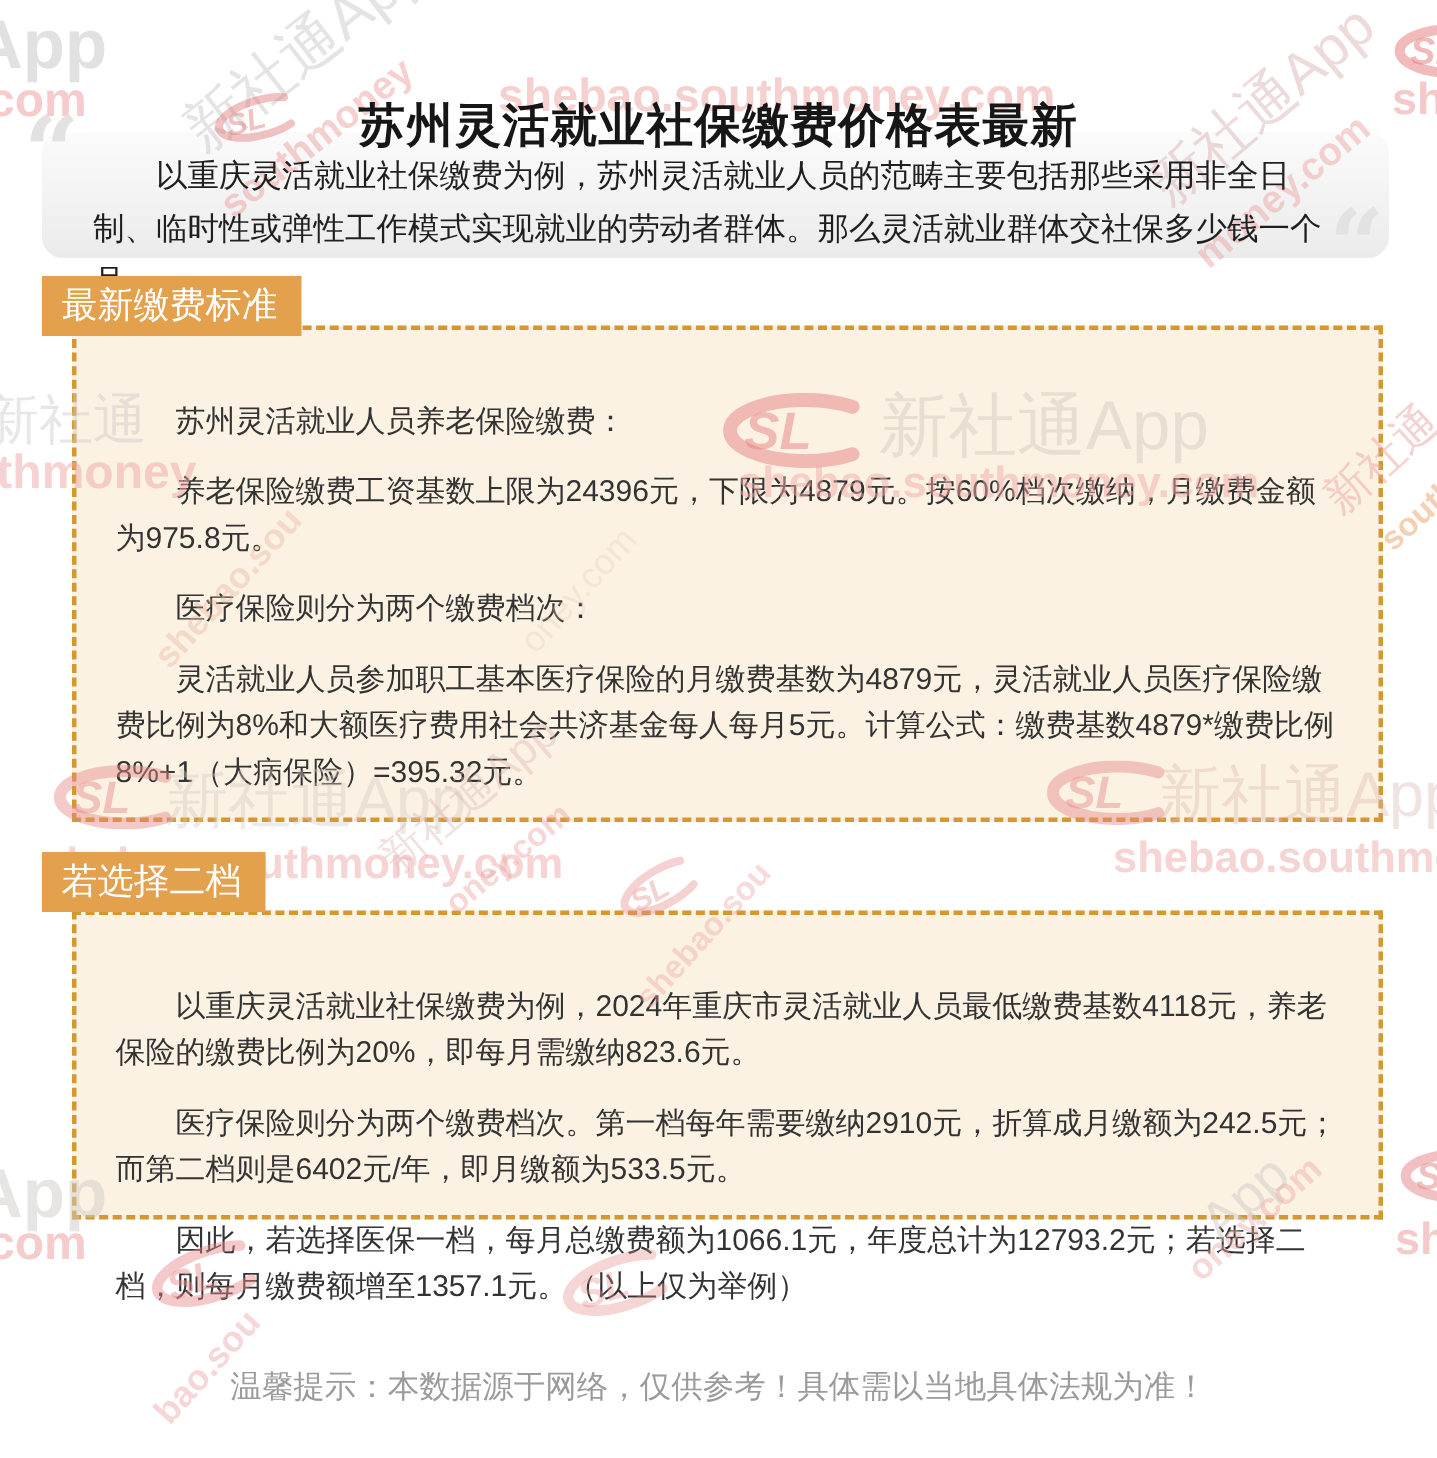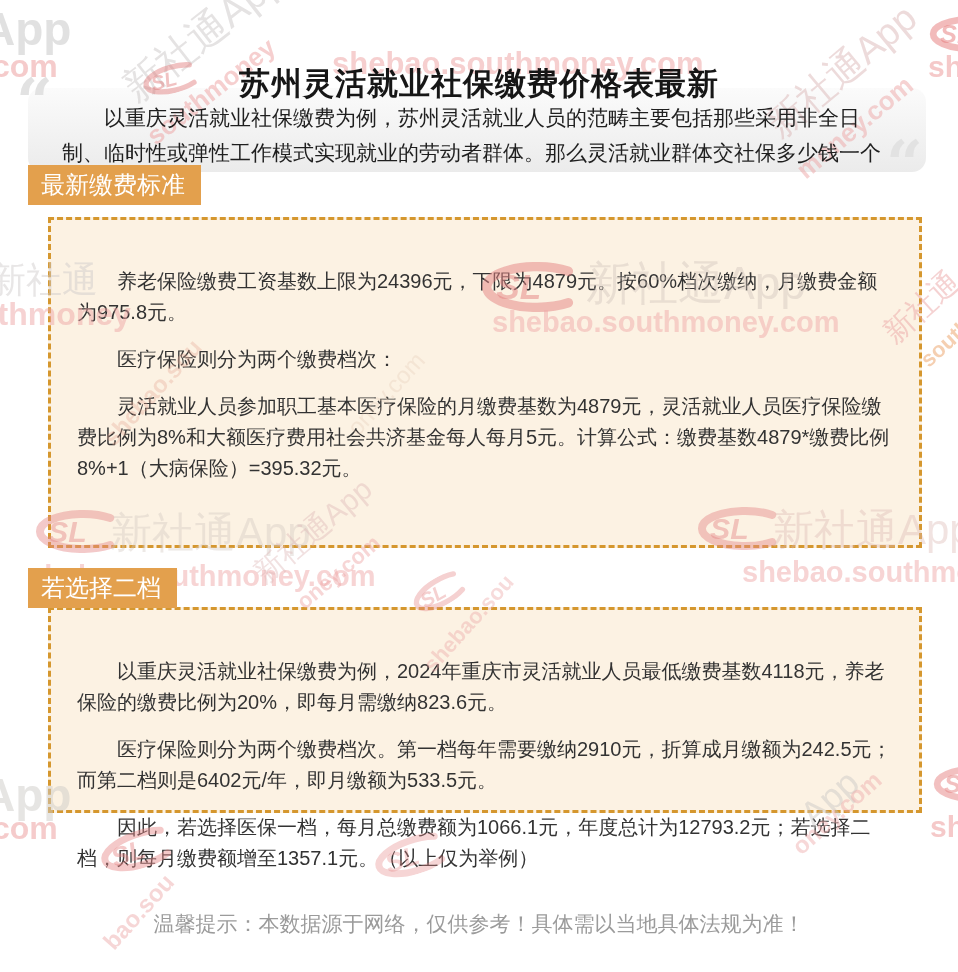--- a/index.html
+++ b/index.html
@@ -26,21 +26,21 @@
     position:absolute;z-index:2;font-family:"DejaVu Serif","Liberation Serif",serif;
     font-weight:700;font-size:64px;line-height:1;color:#e2e2e2;
   }
   .q-open{left:16px;top:70px;}
   .q-close{left:886px;top:132px;}
   .sec-label{
     position:absolute;left:28px;z-index:4;
     background:#e3a04d;color:#ffffff;font-size:24px;line-height:28px;
     padding:6px 16px 6px 13px;white-space:nowrap;
   }
-  .label-1{top:165px;}
+  .label-1{top:184px;}
   .label-2{top:568px;}
   .dash-box{
     position:absolute;left:48px;width:874px;z-index:1;box-sizing:border-box;
     border:3px dashed #d5972e;background:#fcf2e3;
   }
   .box-1{top:217px;height:331px;}
   .box-2{top:607px;height:206px;}
   .box-inner{position:relative;z-index:3;padding:46px 26px 0 26px;}
   .box-inner p{
     margin:0 0 16px 0;text-indent:2em;
@@ -183,20 +183,21 @@
 <h1 class="title">苏州灵活就业社保缴费价格表最新</h1>
 
 <div class="intro-box"></div>
 <span class="quote q-open">“</span>
 <span class="quote q-close">“</span>
 <p class="intro-text">以重庆灵活就业社保缴费为例，苏州灵活就业人员的范畴主要包括那些采用非全日制、临时性或弹性工作模式实现就业的劳动者群体。那么灵活就业群体交社保多少钱一个月</p>
 
 <div class="sec-label label-1">最新缴费标准</div>
 <div class="dash-box box-1">
   <div class="box-inner">
+    <p>苏州灵活就业人员养老保险缴费：</p>
     <p>养老保险缴费工资基数上限为24396元，下限为4879元。按60%档次缴纳，月缴费金额为975.8元。</p>
     <p>医疗保险则分为两个缴费档次：</p>
     <p>灵活就业人员参加职工基本医疗保险的月缴费基数为4879元，灵活就业人员医疗保险缴费比例为8%和大额医疗费用社会共济基金每人每月5元。计算公式：缴费基数4879*缴费比例8%+1（大病保险）=395.32元。</p>
   </div>
 </div>
 
 <div class="sec-label label-2">若选择二档</div>
 <div class="dash-box box-2">
   <div class="box-inner">
     <p>以重庆灵活就业社保缴费为例，2024年重庆市灵活就业人员最低缴费基数4118元，养老保险的缴费比例为20%，即每月需缴纳823.6元。</p>

